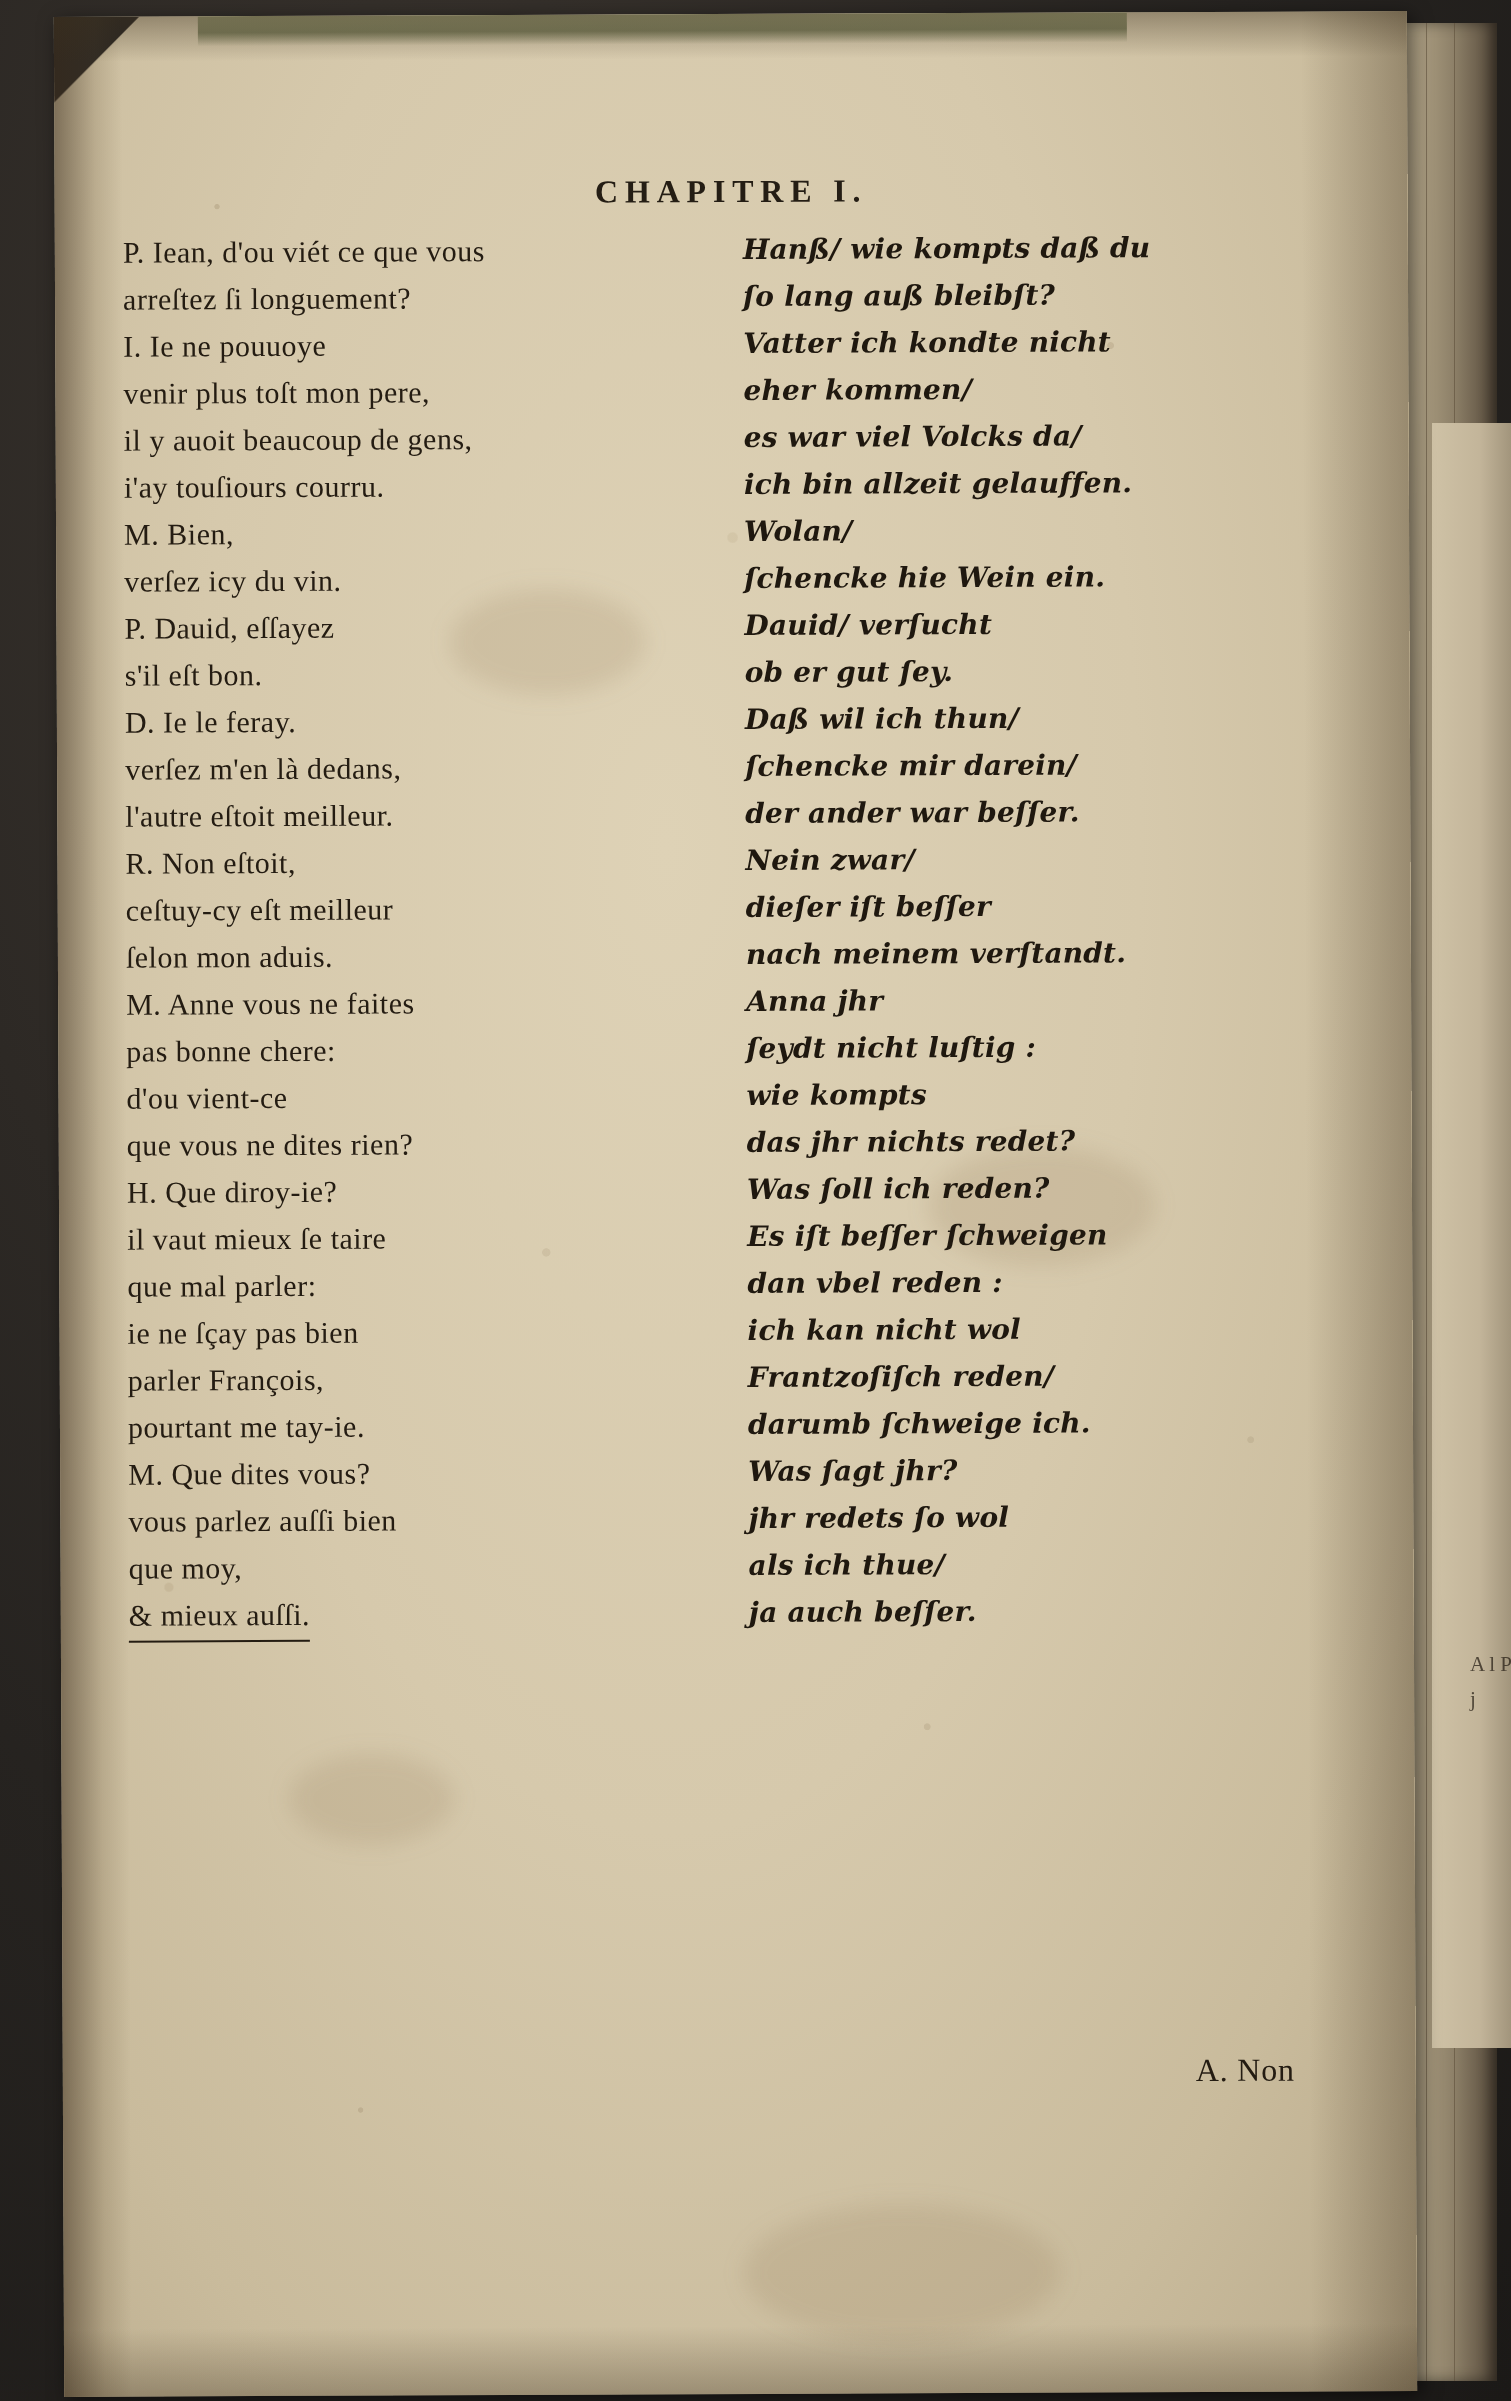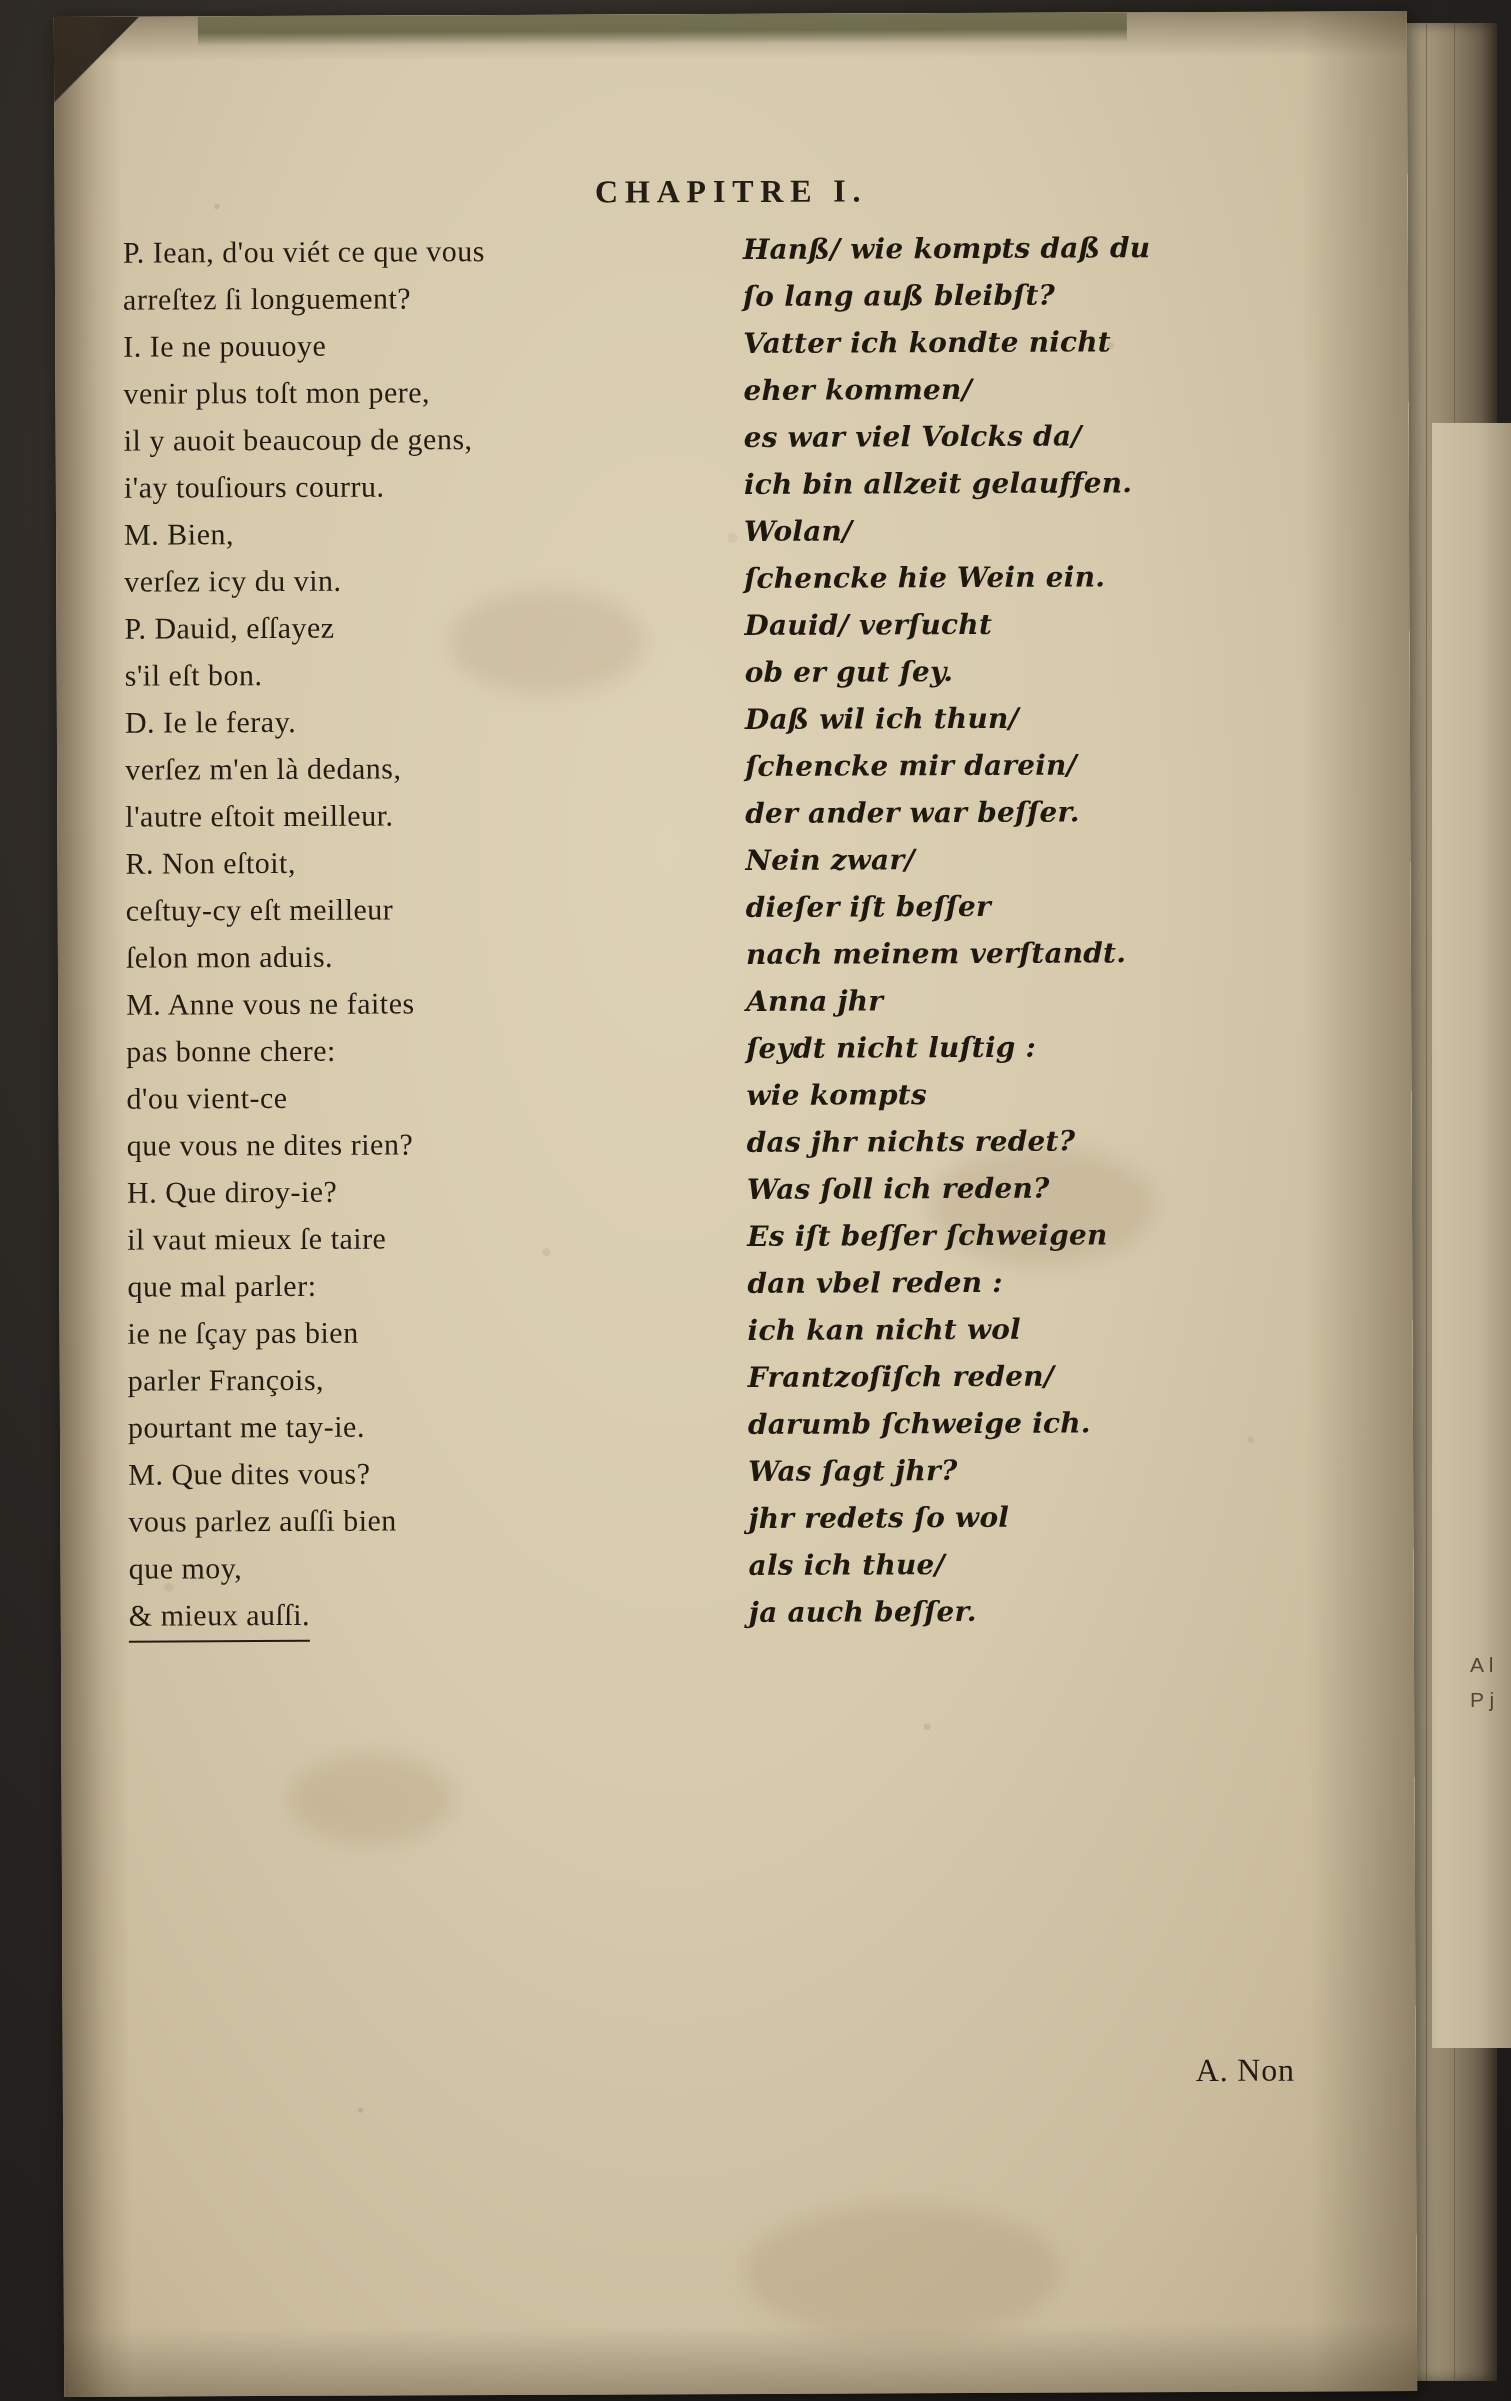--- a/index.html
+++ b/index.html
@@ -50,21 +50,21 @@
     background: linear-gradient(90deg, #cfc2a6 0%, #c3b59a 60%, #a2957c 100%);
   }
   .next-page-marks {
     position: absolute;
     left: 1470px;
     top: 1647px;
     width: 42px;
     color: #2a2218;
     font-size: 21px;
     line-height: 35px;
-    font-family: Liberation Sans, sans-serif;
+    font-family: Liberation Serif, serif;
     opacity: 0.75;
   }
 
   
   .leaf {
     position: absolute;
     left: 59px;
     top: 13.6px;
     width: 1353px;
     height: 2380px;

